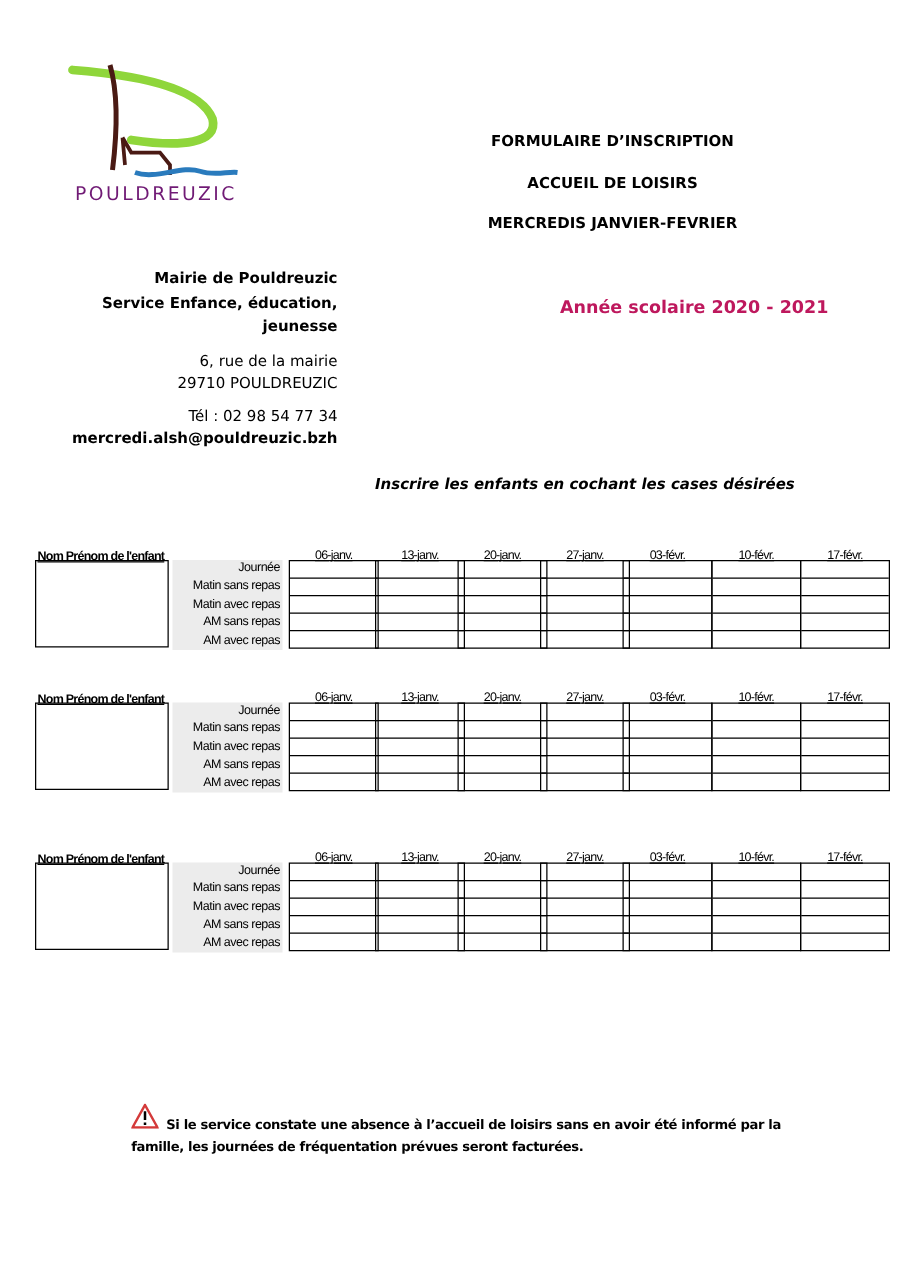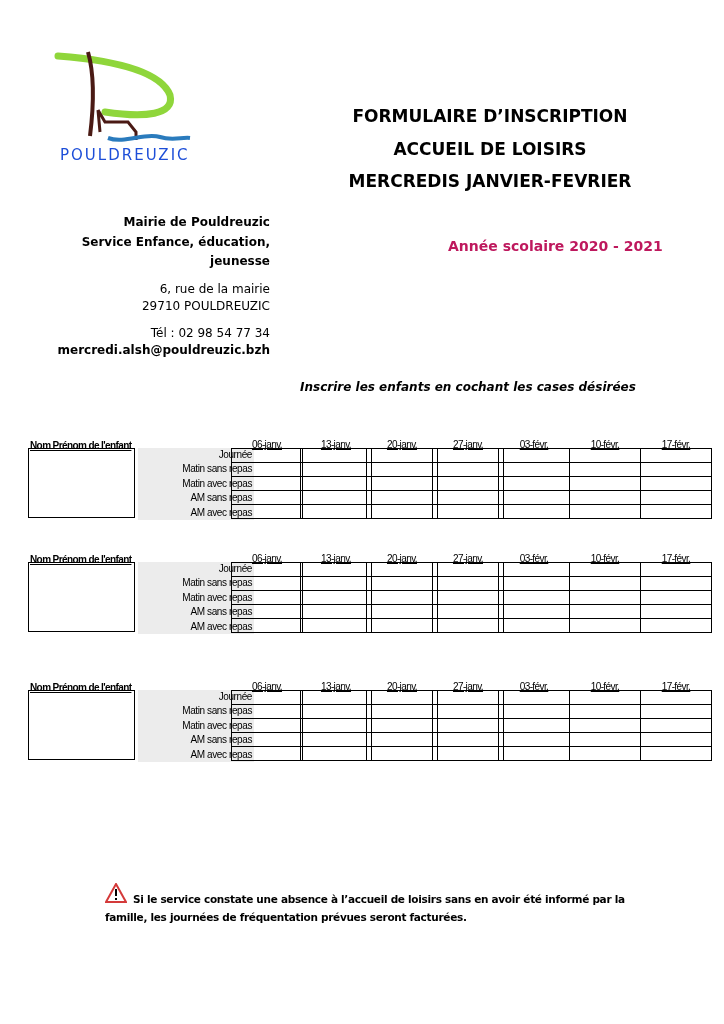--- a/index.html
+++ b/index.html
@@ -1,28 +1,28 @@
 <!DOCTYPE html>
 <html><head>
 <meta charset="utf-8">
 <style>
   html,body{margin:0;padding:0;background:#fff;}
   body{width:724px;height:1024px;position:relative;overflow:hidden;font-family:"Liberation Sans",sans-serif;color:#000;}
   .abs{position:absolute;}
   .logo{left:50px;top:40px;width:150px;height:130px;}
-  .logo-text{position:absolute;left:10px;top:106px;font-size:15px;letter-spacing:2px;color:#1d4ed8;font-family:"DejaVu Sans",sans-serif;}
-  .title{left:340px;width:300px;text-align:center;font-weight:bold;font-size:17px;font-family:"DejaVu Sans",sans-serif;}
+  .logo-text{position:absolute;left:10px;top:106px;font-size:15px;letter-spacing:2px;color:#701a75;font-family:"DejaVu Sans",sans-serif;}
+  .title{left:340px;width:300px;text-align:center;font-weight:bold;font-size:12px;font-family:"DejaVu Sans",sans-serif;}
   .year{left:448px;top:238px;font-weight:bold;font-size:14px;color:#be185d;font-family:"DejaVu Sans",sans-serif;}
   .contact{left:40px;width:230px;text-align:right;font-size:12px;font-family:"DejaVu Sans",sans-serif;line-height:18px;}
   .bold{font-weight:bold;}
   .instr{left:300px;top:380px;font-weight:bold;font-style:italic;font-size:12px;font-family:"DejaVu Sans",sans-serif;}
   .block{position:absolute;left:0;width:724px;height:90px;}
   .name-label{position:absolute;left:30px;top:0;font-size:10px;font-weight:bold;letter-spacing:-0.6px;text-decoration:underline;}
   .name-box{position:absolute;left:28px;top:8px;width:107px;height:70px;border:1.5px solid #000;box-sizing:border-box;}
-  .row-labels{position:absolute;left:138px;top:8px;width:88px;background:#ececec;padding-left:28px;}
+  .row-labels{position:absolute;left:138px;top:8px;width:88px;background:#ececec;}
   .row-label{height:14.4px;line-height:14.4px;font-size:10px;text-align:right;padding-right:2px;letter-spacing:-0.4px;}
   .col{position:absolute;top:0;width:72px;}
   .col-head{font-size:10px;text-align:center;height:9px;line-height:9px;letter-spacing:-0.6px;text-decoration:underline;}
   .col-box{margin-top:-1px;border:1.5px solid #000;}
   .cell{height:13px;border-bottom:1px solid #000;cursor:pointer;}
   .cell:last-child{border-bottom:none;}
   .warn{left:105px;top:883px;width:540px;font-size:10.5px;font-weight:bold;font-family:"DejaVu Sans",sans-serif;line-height:18px;letter-spacing:-0.3px;}
   .warn-icon{display:inline-block;vertical-align:bottom;margin-right:6px;}
 </style>
 </head>

